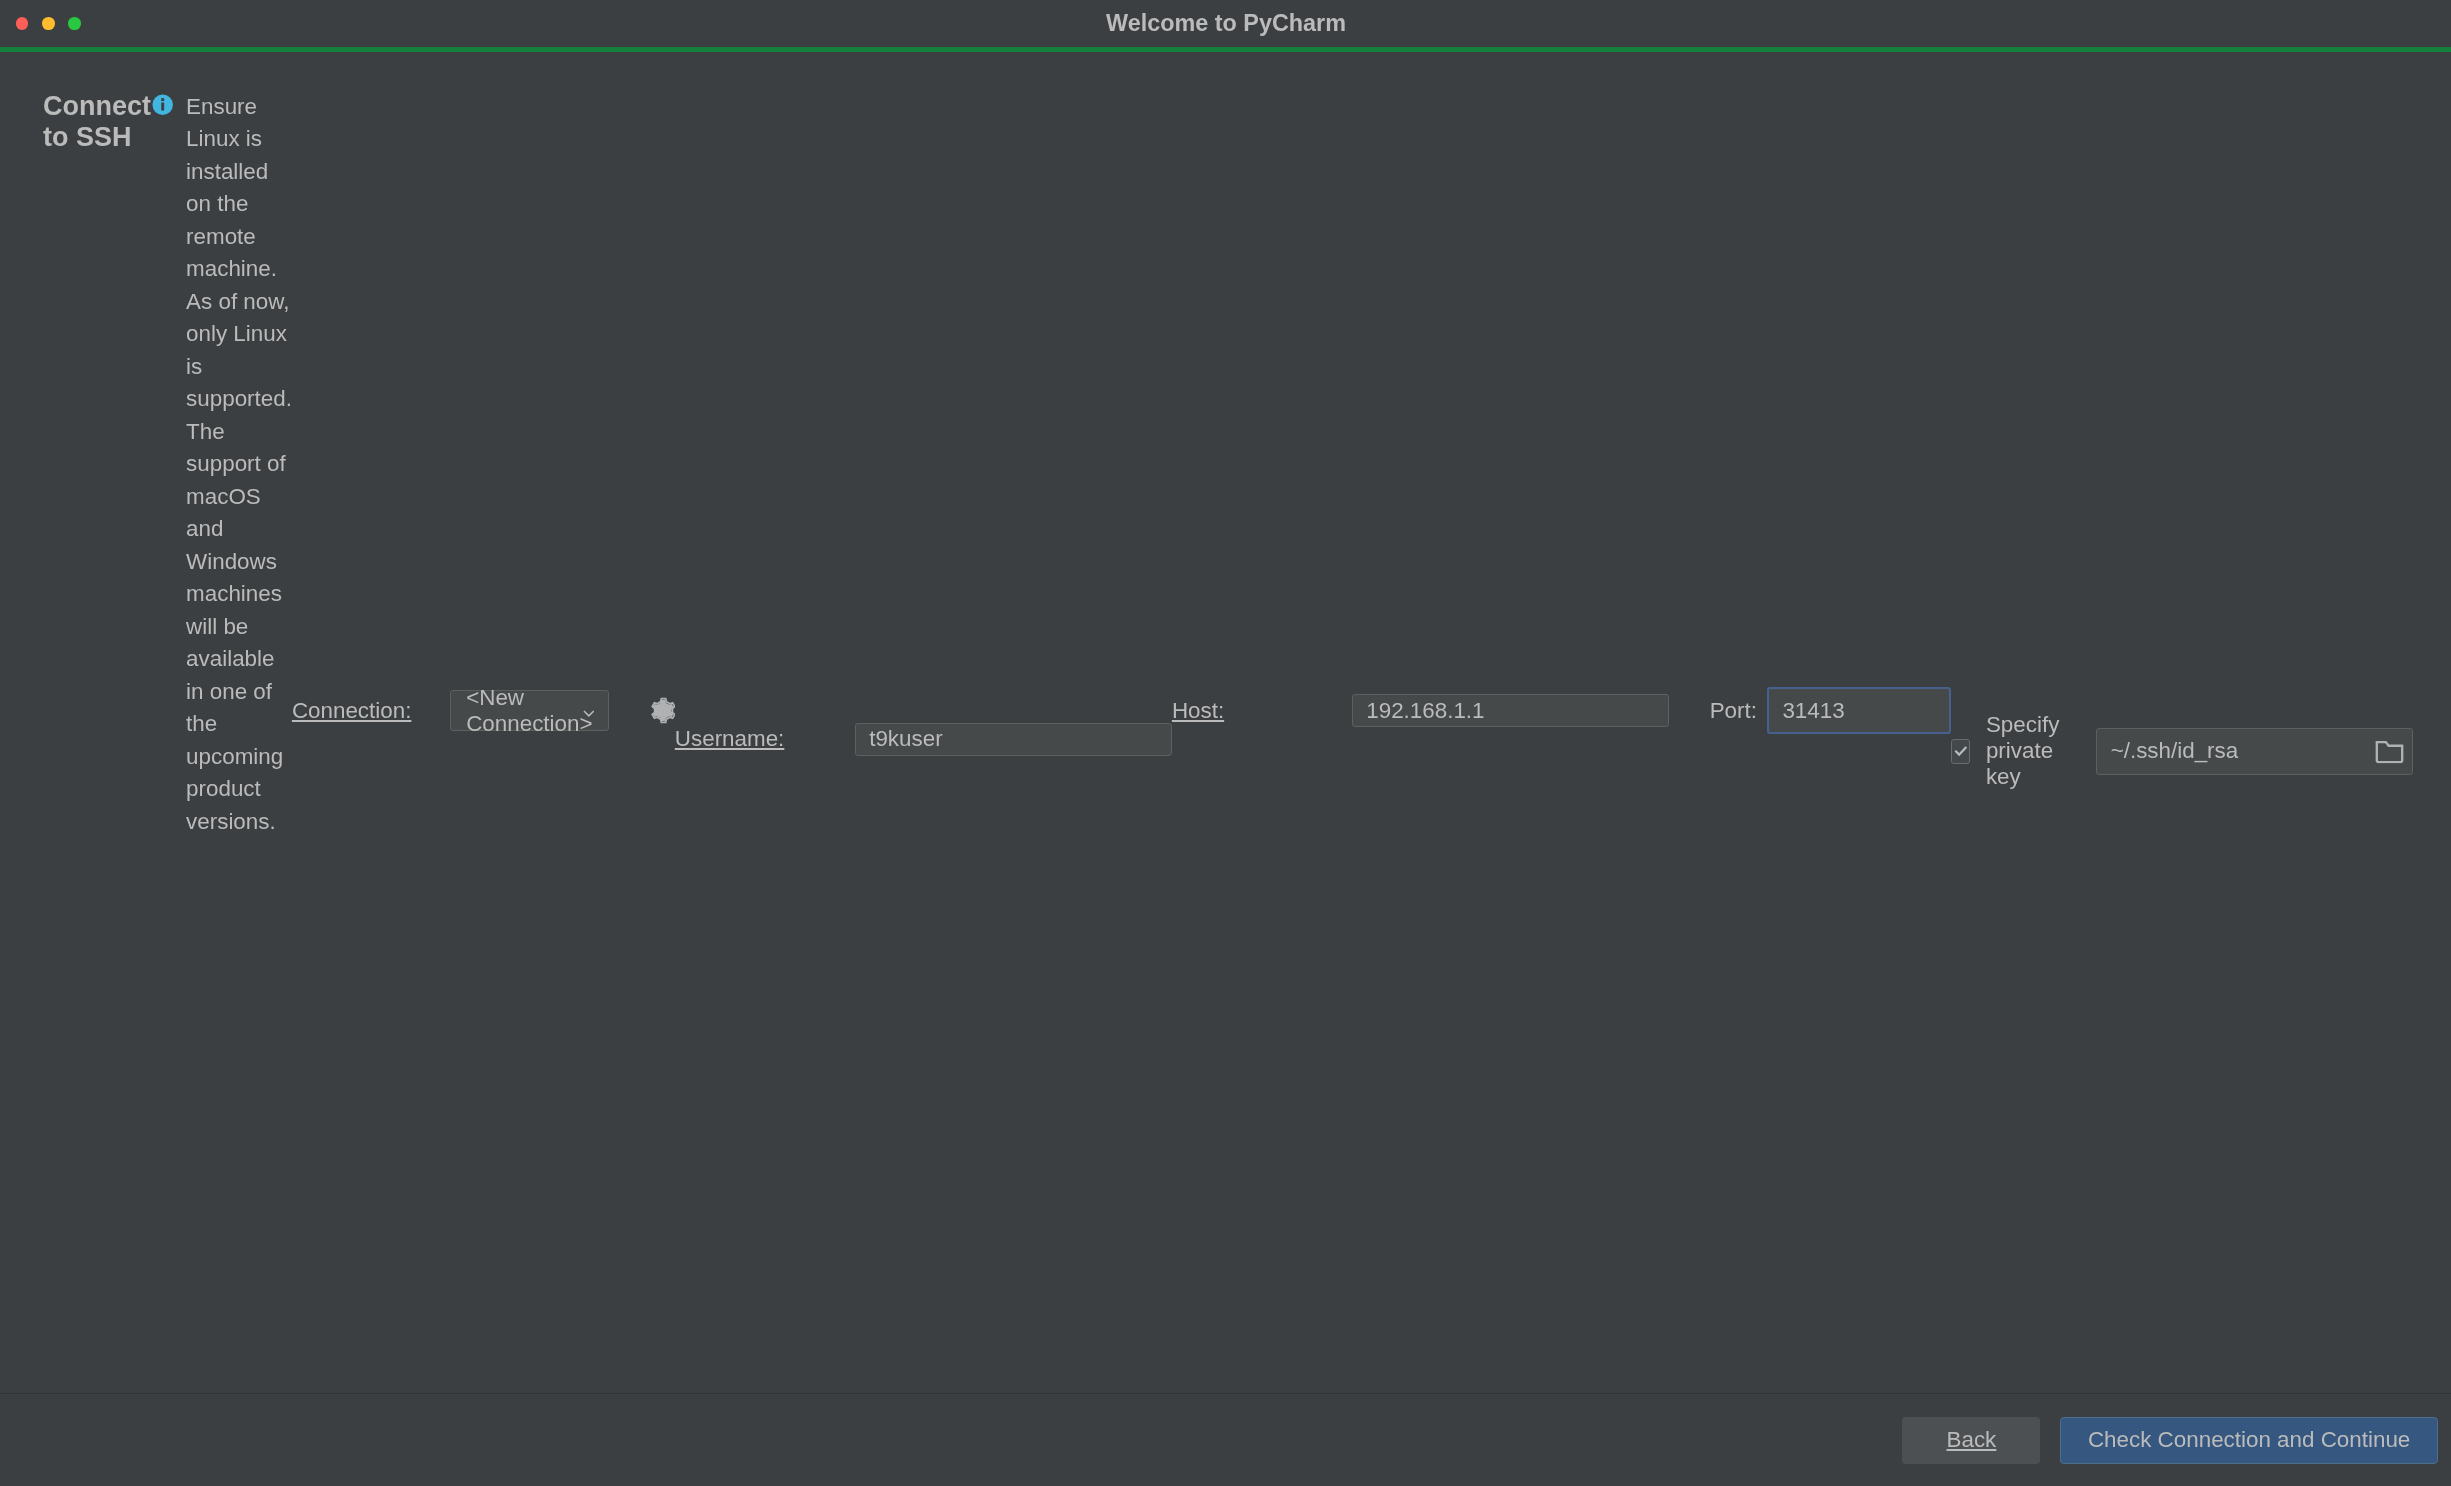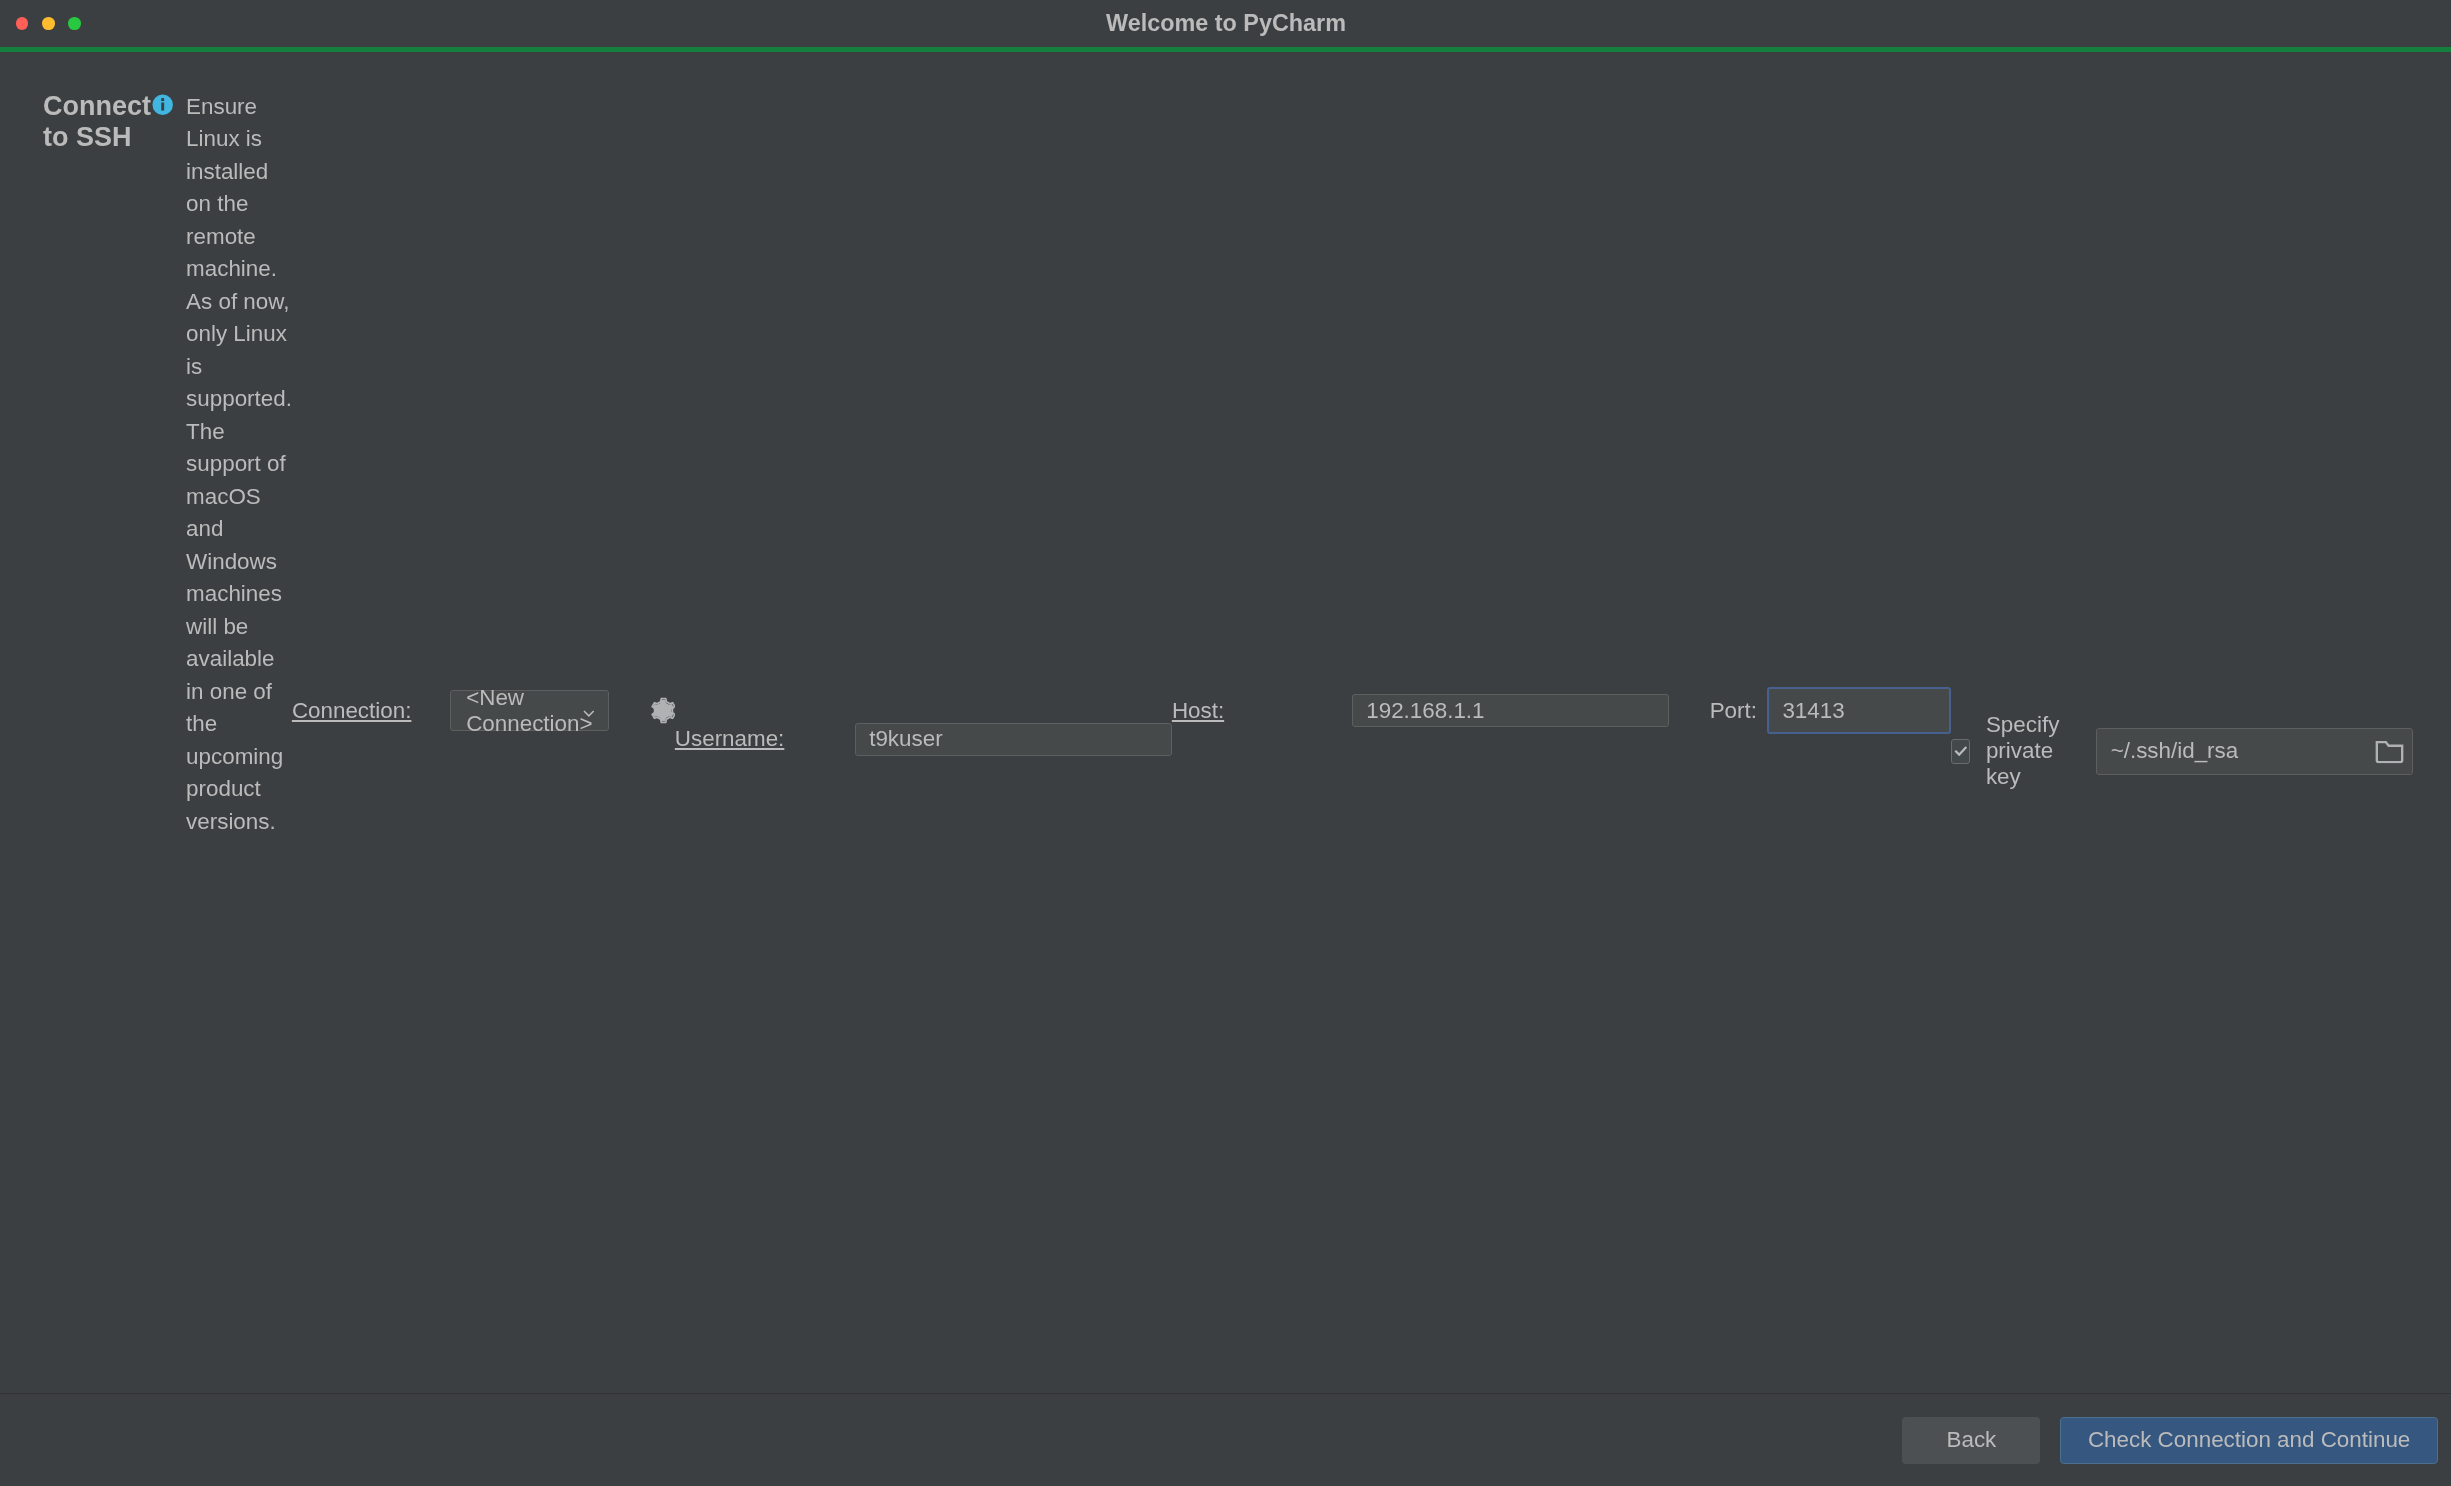--- a/index.html
+++ b/index.html
@@ -258,20 +258,21 @@
       cursor: pointer;
       display: flex;
       align-items: center;
       justify-content: center;
     }
     
     .btn-secondary {
       background: #4c5052;
       color: #bbbbbb;
       min-width: 138px;
+      text-decoration: underline;
     }
     
     .btn-primary {
       background: #365880;
       color: #bbbbbb;
       border: 1px solid #4c708c;
     }
   </style>
 </head>
 <body>

